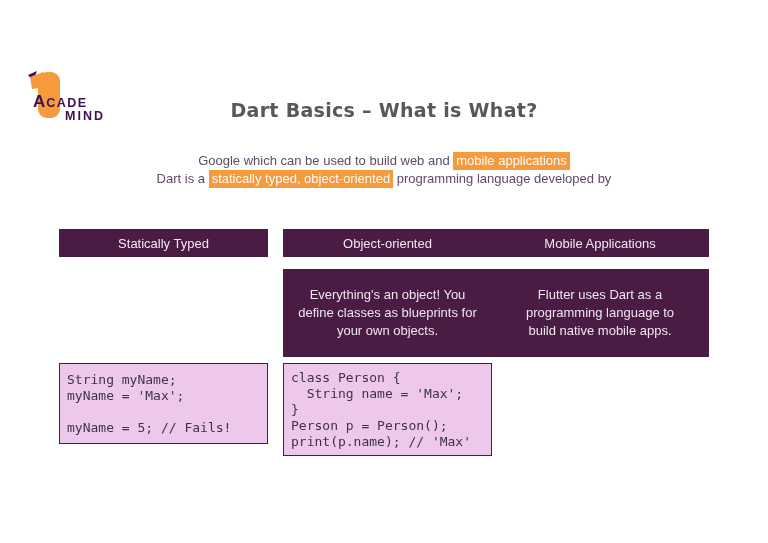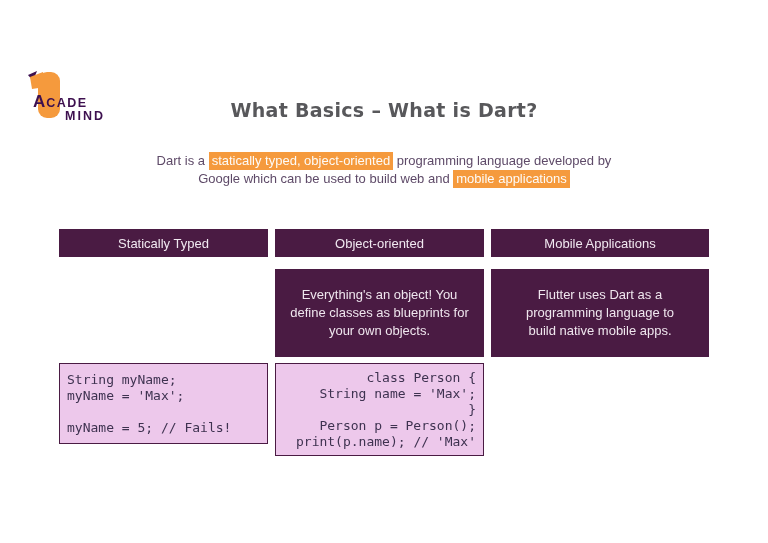--- a/index.html
+++ b/index.html
@@ -32,21 +32,21 @@
   .subtitle{
     position:absolute;left:0;top:152px;width:768px;
     text-align:center;font-size:13px;line-height:18px;color:#5E4A68;
   }
   .hl{background:#F59A3D;color:#FDFBF8;padding:1px 3px 2px 3px;}
 
   
   .grid{position:absolute;left:59px;top:229px;width:650px;height:230px;}
   .col{position:absolute;top:0;height:230px;}
   .col-1{left:0;width:209px;}
-  .col-2{left:216px;width:209px;}
+  .col-2{left:224px;width:209px;}
   .col-3{left:432px;width:218px;}
 
   .box-header{
     position:absolute;top:0;left:0;right:0;height:28px;
     background:#4A1B43;color:#F1E9F1;
     display:flex;align-items:center;justify-content:center;
     font-size:13px;
   }
   .content-box{
     position:absolute;top:40px;left:0;right:0;height:88px;
@@ -60,42 +60,42 @@
     position:absolute;top:134px;left:0;right:0;
     background:#EDC8EB;border:1.5px solid #4A1B43;
     box-sizing:border-box;
     display:flex;flex-direction:column;justify-content:center;
     padding:0 7px;
     font-family:"DejaVu Sans Mono","Liberation Mono",monospace;
     font-size:13px;line-height:16px;color:#3E3250;
     white-space:pre;
   }
   .code-1{height:81px;}
-  .code-2{height:93px;text-align:right;}
+  .code-2{height:93px;}
 </style>
 </head>
 <body>
 
 <div class="slide">
 
   <div class="logo">
     <svg width="92" height="56" viewBox="0 0 92 56" aria-hidden="true">
       <polygon points="4,7 13,3 9,13" fill="#3D104F"></polygon>
       <polygon points="6,9 19,4 21,19 8,21" fill="#F59A3D"></polygon>
       <rect x="14" y="4" width="22" height="46" rx="9" fill="#F59A3D"></rect>
     </svg>
     <div class="logo-line1"><span class="logo-a">A</span><span class="logo-rest">CADE</span></div>
     <div class="logo-line2">MIND</div>
   </div>
 
-  <div class="title">What Basics – What is Dart?</div>
+  <div class="title">Dart Basics – What is What?</div>
 
   <div class="subtitle">
+    <div class="sub-line"><span>Google which can be used to build web and </span><span class="hl">mobile applications</span></div>
     <div class="sub-line"><span>Dart is a </span><span class="hl">statically typed, object-oriented</span><span> programming language developed by</span></div>
-    <div class="sub-line"><span>Google which can be used to build web and </span><span class="hl">mobile applications</span></div>
   </div>
 
   <div class="grid">
 
     <div class="col col-1">
       <div class="box-header">Statically Typed</div>
       <div class="code-box code-1">String myName;
 myName = 'Max';
 
 myName = 5; // Fails!</div>

